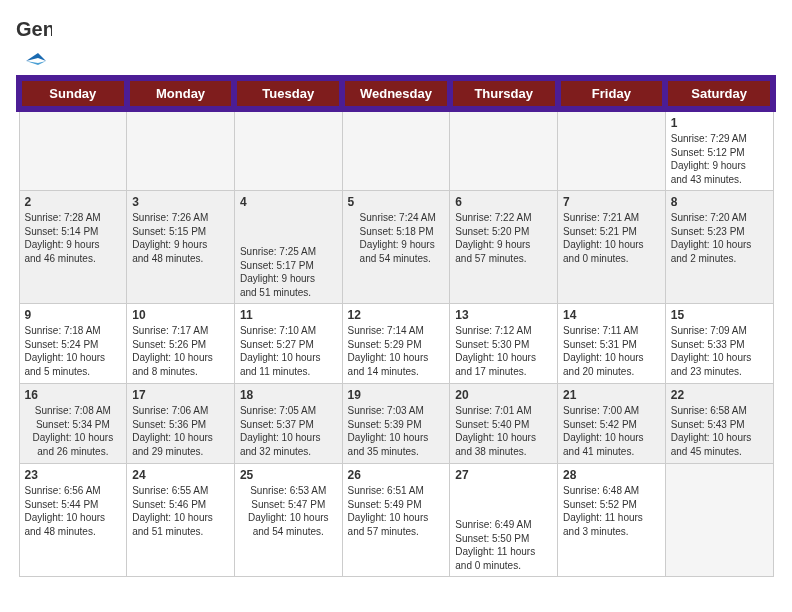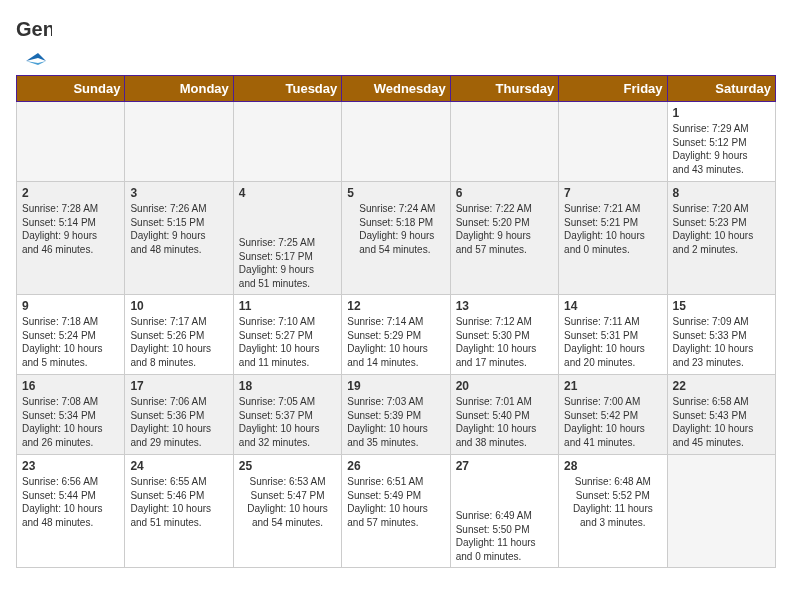--- a/index.html
+++ b/index.html
@@ -43,27 +43,27 @@
     .cal-subtitle {
       font-size: 16px;
       color: #333;
     }
     .calendar {
       width: 100%;
       border-collapse: collapse;
       table-layout: fixed;
     }
     .calendar th {
-      background: #a16207;
+      background: #7f1d1d;
       color: #fff;
       font-size: 13px;
       font-weight: bold;
       padding: 5px 4px;
-      text-align: right;
-      border: 1px solid #4c1d95;
+      text-align: center;
+      border: 6px solid #4c1d95;
     }
     .calendar td {
       vertical-align: top;
       border: 1px solid #ccc;
       padding: 4px 5px;
       font-size: 10.5px;
       color: #333;
       height: 80px;
       background: #fff;
     }
@@ -240,21 +240,21 @@
             <span class="day-num">15</span>
             <div class="day-info" style="white-space: pre-line;">Sunrise: 7:09 AM
 Sunset: 5:33 PM
 Daylight: 10 hours
 and 23 minutes.</div>
           </td>
         </tr>
         <tr class="row-shade">
           <td>
             <span class="day-num">16</span>
-            <div class="day-info" style="white-space: pre-line;">Sunrise: 7:08 AM
+            <div class="day-info" style="white-space: pre-line; text-align: center;">Sunrise: 7:08 AM
 Sunset: 5:34 PM
 Daylight: 10 hours
 and 26 minutes.</div>
           </td>
           <td>
             <span class="day-num">17</span>
             <div class="day-info" style="white-space: pre-line;">Sunrise: 7:06 AM
 Sunset: 5:36 PM
 Daylight: 10 hours
 and 29 minutes.</div>
@@ -326,21 +326,21 @@
           </td>
           <td>
             <span class="day-num">27</span>
             <div class="day-info" style="white-space: pre-line; margin-top: 36px;">Sunrise: 6:49 AM
 Sunset: 5:50 PM
 Daylight: 11 hours
 and 0 minutes.</div>
           </td>
           <td>
             <span class="day-num">28</span>
-            <div class="day-info" style="white-space: pre-line; text-align: center;">Sunrise: 6:48 AM
+            <div class="day-info" style="white-space: pre-line;">Sunrise: 6:48 AM
 Sunset: 5:52 PM
 Daylight: 11 hours
 and 3 minutes.</div>
           </td>
           <td class="empty"></td>
         </tr>
       </tbody>
   </table>
 </div>
 

